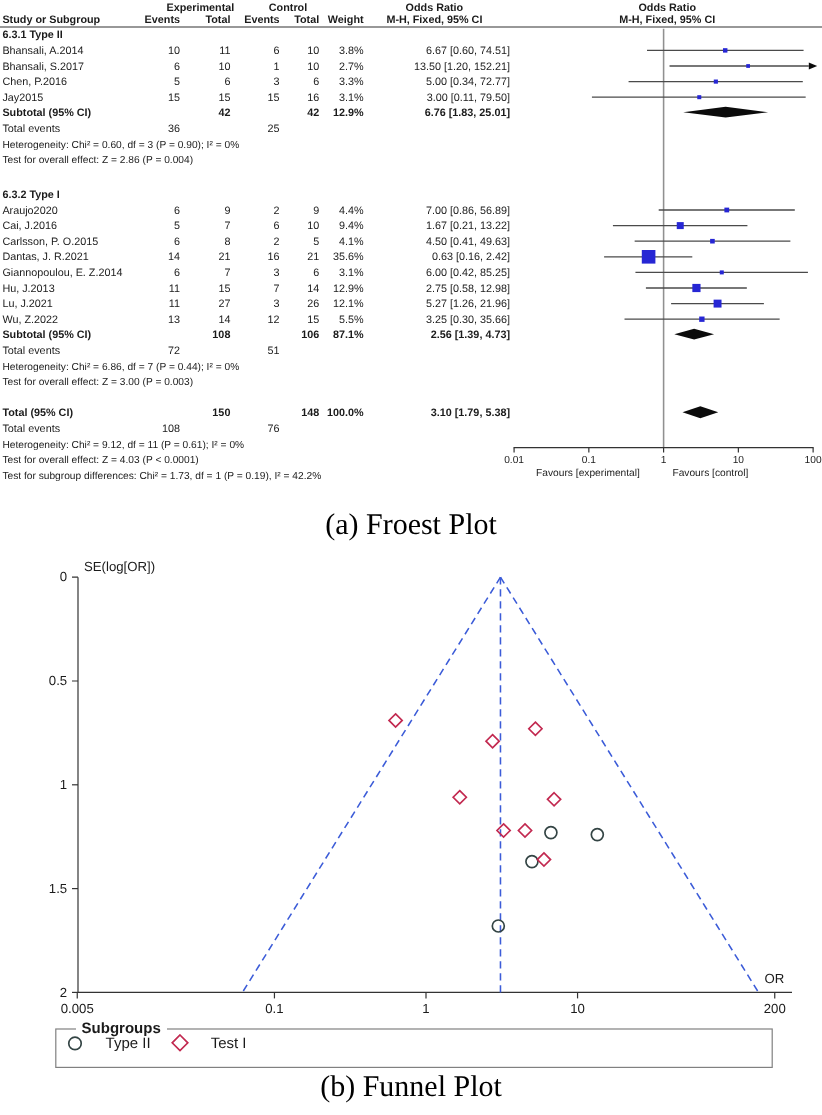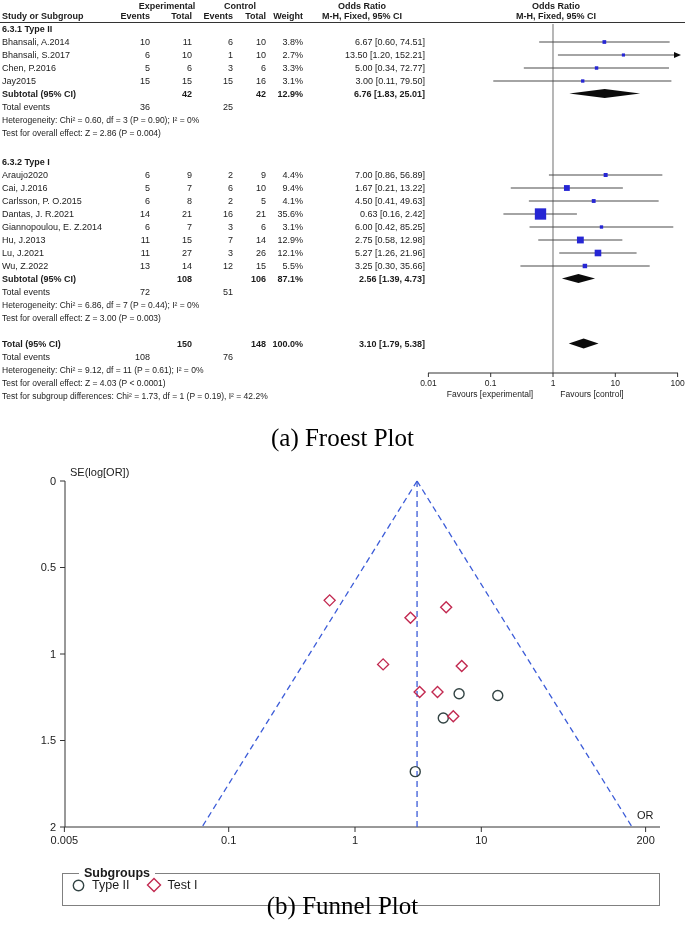--- a/index.html
+++ b/index.html
@@ -4,24 +4,24 @@
 <style>
   html,body{margin:0;padding:0;background:#ffffff;}
   .page{position:relative;width:685px;height:929px;background:#fff;
         font-family:"Liberation Sans",sans-serif;color:#1b1b1b;overflow:hidden;}
   svg text{font-family:"Liberation Sans",sans-serif;}
   .caption{position:absolute;left:0;width:100%;text-align:center;
            font-family:"Liberation Serif","DejaVu Serif",serif;font-size:25px;color:#000000;}
   #caption-a{top:424px;}
   #caption-b{top:892px;}
   fieldset.subgroup-legend{position:absolute;left:46px;top:850px;width:580px;height:38px;
-           border:1px solid #808080;margin:16px;padding:0 8px;background:#fff;}
+           border:1px solid #808080;margin:0;padding:0 8px;background:#fff;}
   fieldset.subgroup-legend legend{font-size:12.5px;font-weight:bold;padding:0 5px;margin-left:8px;}
   .legend-items{display:flex;align-items:center;gap:16px;margin-top:-3px;font-size:12.5px;}
-  .legend-item{display:flex;align-items:center;gap:6px;}
+  .legend-item{display:flex;align-items:center;gap:18px;}
   .legend-item svg{display:block;}
 </style>
 </head>
 <body>
 
 <div class="page">
 
   <svg id="forest" width="685" height="412" style="position:absolute;left:0;top:0;">
       <text x="167" y="9" text-anchor="middle" font-size="9" font-weight="bold" fill="#1b1b1b">Experimental</text>
       <text x="240" y="9" text-anchor="middle" font-size="9" font-weight="bold" fill="#1b1b1b">Control</text>

